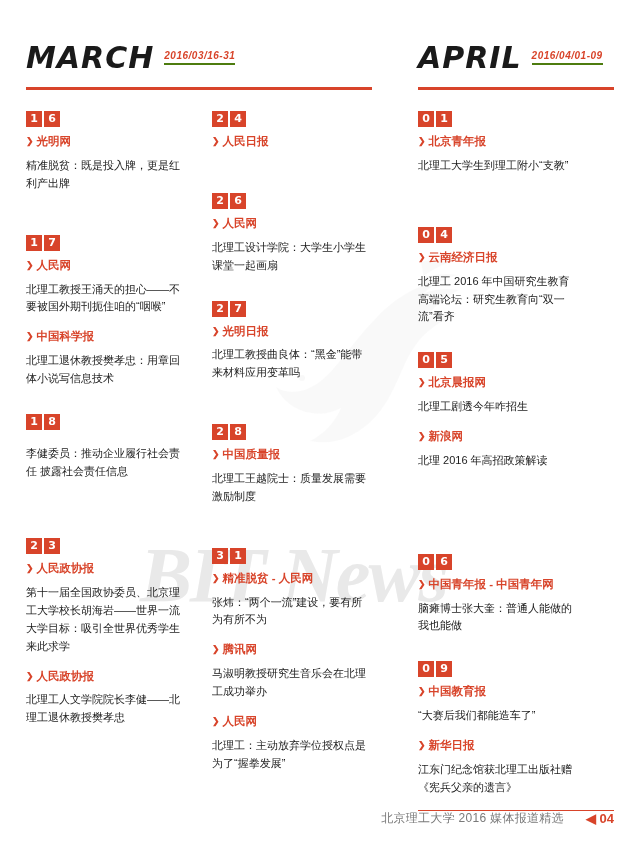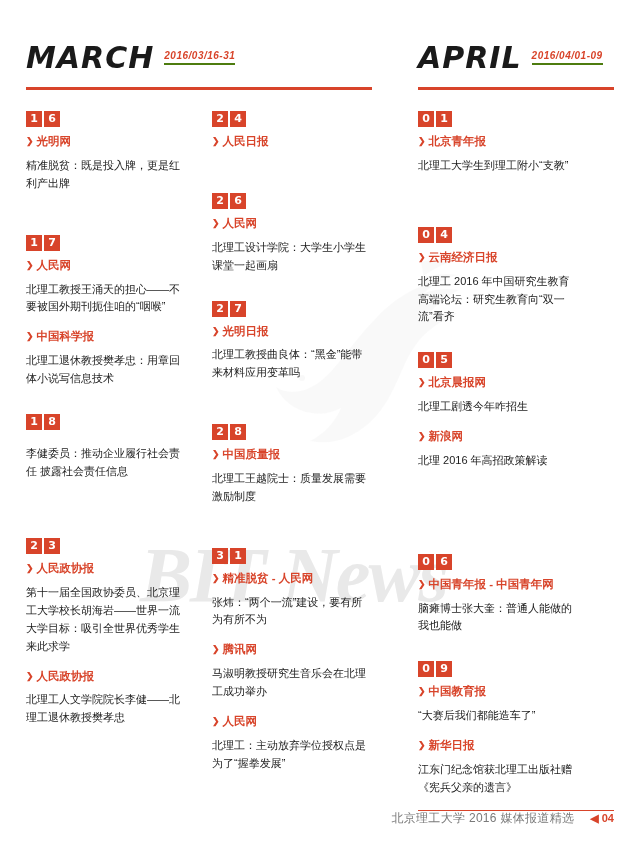--- a/index.html
+++ b/index.html
@@ -145,24 +145,24 @@
     position: absolute;
     right: 26px;
     bottom: 34px;
   }
   .footer-text {
     font-size: 12px;
     color: #7a7a7a;
     letter-spacing: 0.3px;
   }
   .footer-page {
-    font-size: 11px;
+    font-size: 13px;
     color: #d8442a;
     font-weight: bold;
-    margin-left: 16px;
+    margin-left: 22px;
   }
 </style>
 </head>
 <body>
 
 <div class="page">
 
   <div class="watermark">
     <svg class="wm-dove" viewBox="0 0 210 230">
       <path d="M175 35c-18 6-35 18-48 32-14 14-26 30-38 45-9 11-19 22-32 27-10 4-22 4-31-2 6 14 20 24 35 26 10 2 21 0 30-5-6 14-17 26-31 33 14 3 29 1 42-6 18-9 31-25 40-43 8-15 13-32 23-46 9-13 22-23 36-29 2-1 4-2 6-4-10 0-21 1-31 4 9-11 20-21 33-27-12-2-24-1-35 3 10-9 22-15 34-18-12-2-25-1-37 3 10-8 22-14 34-17-11-2-23-2-34 1z" fill="#cfcfcf"></path>

